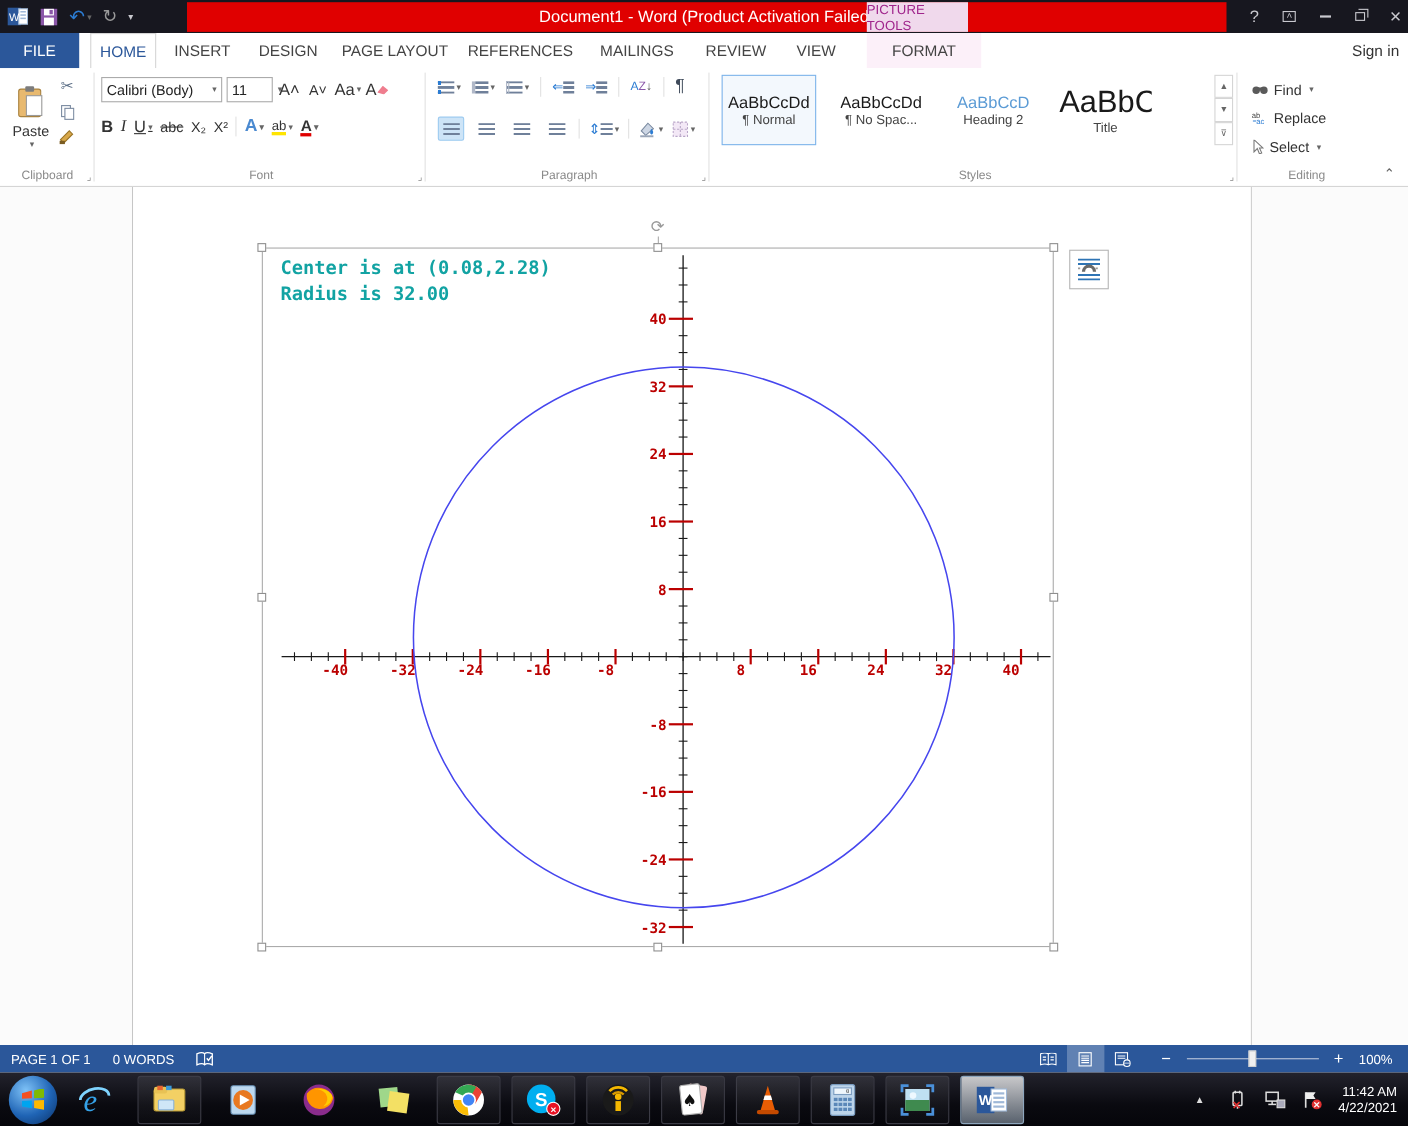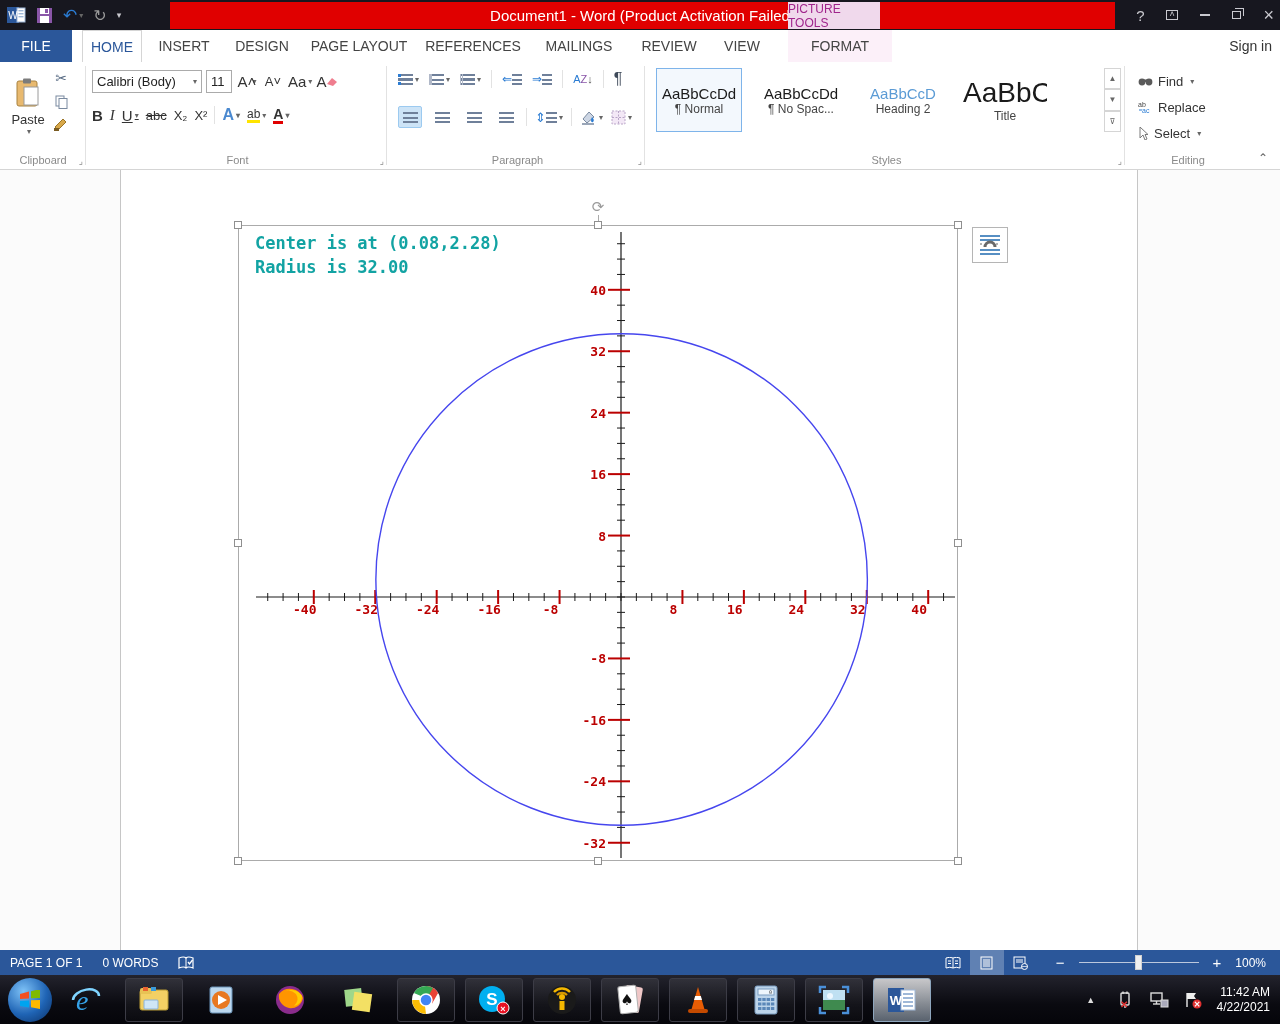--- a/index.html
+++ b/index.html
@@ -176,21 +176,21 @@
     <span class="launcher">⌟</span>
     <div class="gdiv" style="left:85px;"></div>
   </div>
 
   <div class="group" id="g-font">
     <div class="fontrow1">
       <div class="combo" style="width:110px;">
         <span>Calibri (Body)</span>
           <span class="caret">▾</span>
       </div>
-      <div class="combo" style="width:26px;gap:28px;">
+      <div class="combo" style="width:42px;gap:28px;">
         <span>11</span>
           <span class="caret">▾</span>
       </div>
       <span class="rbtn fmt" style="width:22px;">A˄</span>
       <span class="rbtn fmt" style="width:22px; font-size:13px;">A˅</span>
       <span class="rbtn fmt">
           <span>Aa</span>
           <span class="caret">▾</span>
         </span>
       <span class="rbtn fmt" style="position:relative;">

